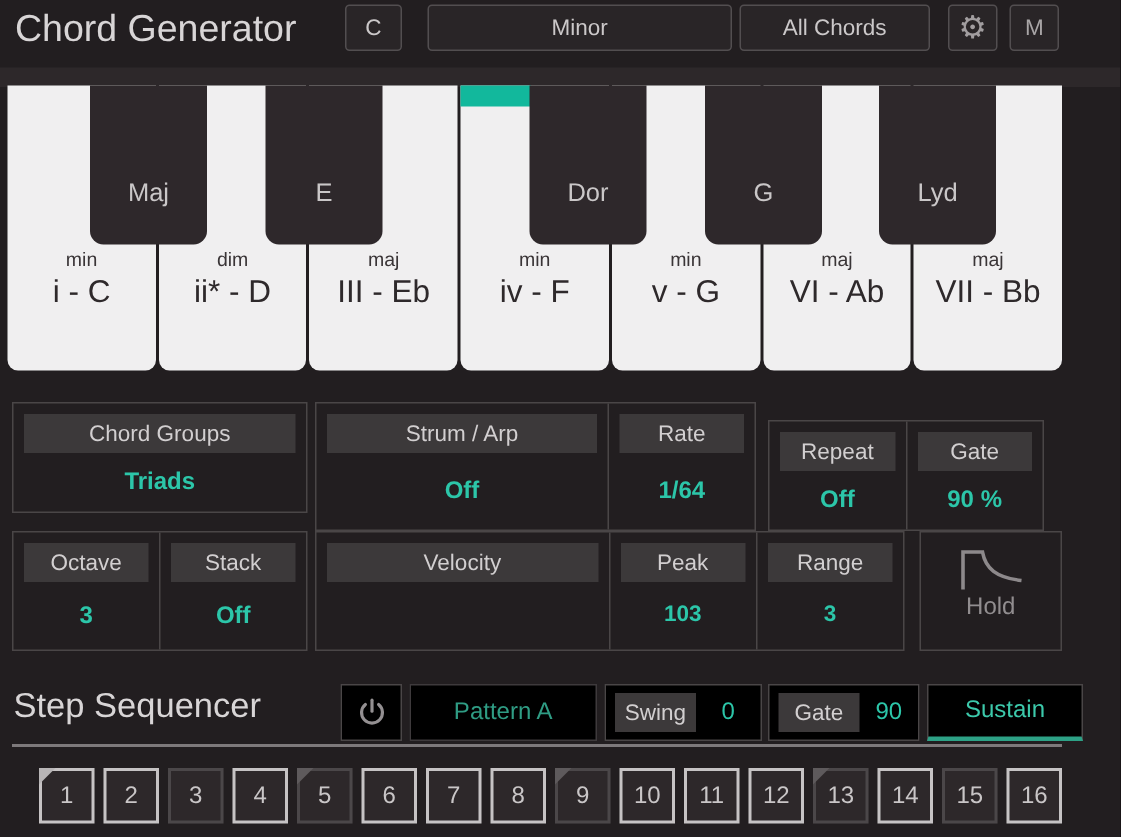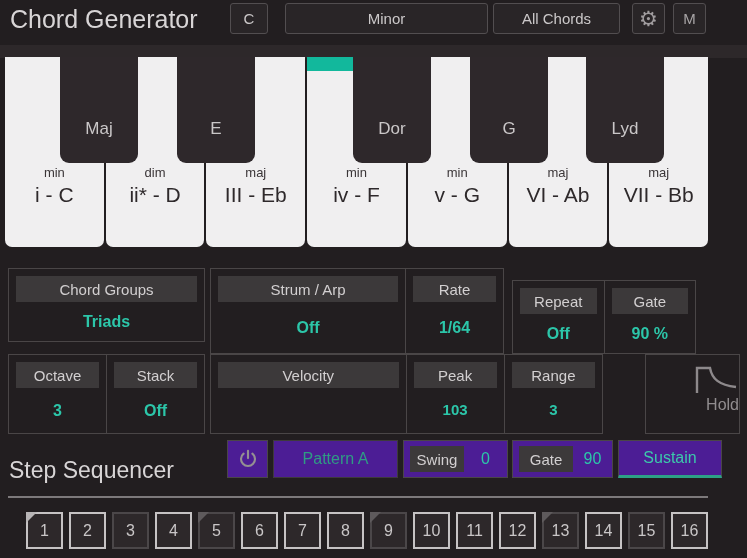--- a/index.html
+++ b/index.html
@@ -40,27 +40,27 @@
   .pval{flex:1;display:flex;align-items:center;justify-content:center;color:var(--accent);
         font-weight:700;font-size:16px;text-align:center;line-height:1.25;}
   .pval .wrap{max-width:118px;}
   #panel-cg{left:8px;top:268px;width:197px;height:74px;}
   #panel-strum{left:210px;top:268px;width:294px;height:86px;}
   #panel-repeat{left:512px;top:268px;width:184px;height:74px;margin-top:12px;}
   #panel-oct{left:8px;top:354px;width:197px;height:80px;}
   #panel-vel{left:210px;top:354px;width:393px;height:80px;}
   #panel-vel .pval{font-size:15px;}
   #btn-hold{left:613px;top:354px;width:95px;height:80px;position:absolute;border:1px solid #4a4647;
-            box-sizing:border-box;display:flex;flex-direction:column;align-items:flex-end;
-            justify-content:flex-start;padding-top:9px;margin-left:32px;}
+            box-sizing:border-box;display:flex;flex-direction:column;align-items:center;
+            justify-content:flex-start;padding-top:9px;}
   .hold-label{color:#918d8f;font-size:16px;margin-top:2px;}
   
   .seq-title{position:absolute;left:9px;top:457px;font-size:23px;color:#d8d5d6;}
-  .sbtn{position:absolute;top:440px;height:38px;box-sizing:border-box;border:1px solid #4a4647;
-        background:#4c1d95;display:flex;align-items:center;justify-content:center;}
+  .sbtn{position:absolute;top:456px;height:38px;box-sizing:border-box;border:1px solid #4a4647;
+        background:#000000;display:flex;align-items:center;justify-content:center;}
   #btn-power{left:227px;width:41px;}
   #btn-pattern{left:273px;width:125px;color:var(--pattern);font-size:16px;border-color:#3e3a3c;}
   #ctl-swing{left:403px;width:105px;justify-content:space-between;}
   #ctl-gate2{left:512px;width:101px;justify-content:flex-start;}
   #btn-sustain{left:618px;width:104px;color:var(--sustain);font-size:16px;
                border-bottom:3px solid var(--sustain-line);}
   .chip-sm{background:#3c393a;color:#d2cfd0;font-size:15px;height:26px;display:flex;
            align-items:center;justify-content:center;margin-left:6px;padding:0 5px;min-width:44px;}
   .ctl-val{flex:1;text-align:center;color:var(--accent);font-size:16px;}
   .hr-line{position:absolute;left:8px;top:496px;width:700px;height:2px;background:#7d797b;}

